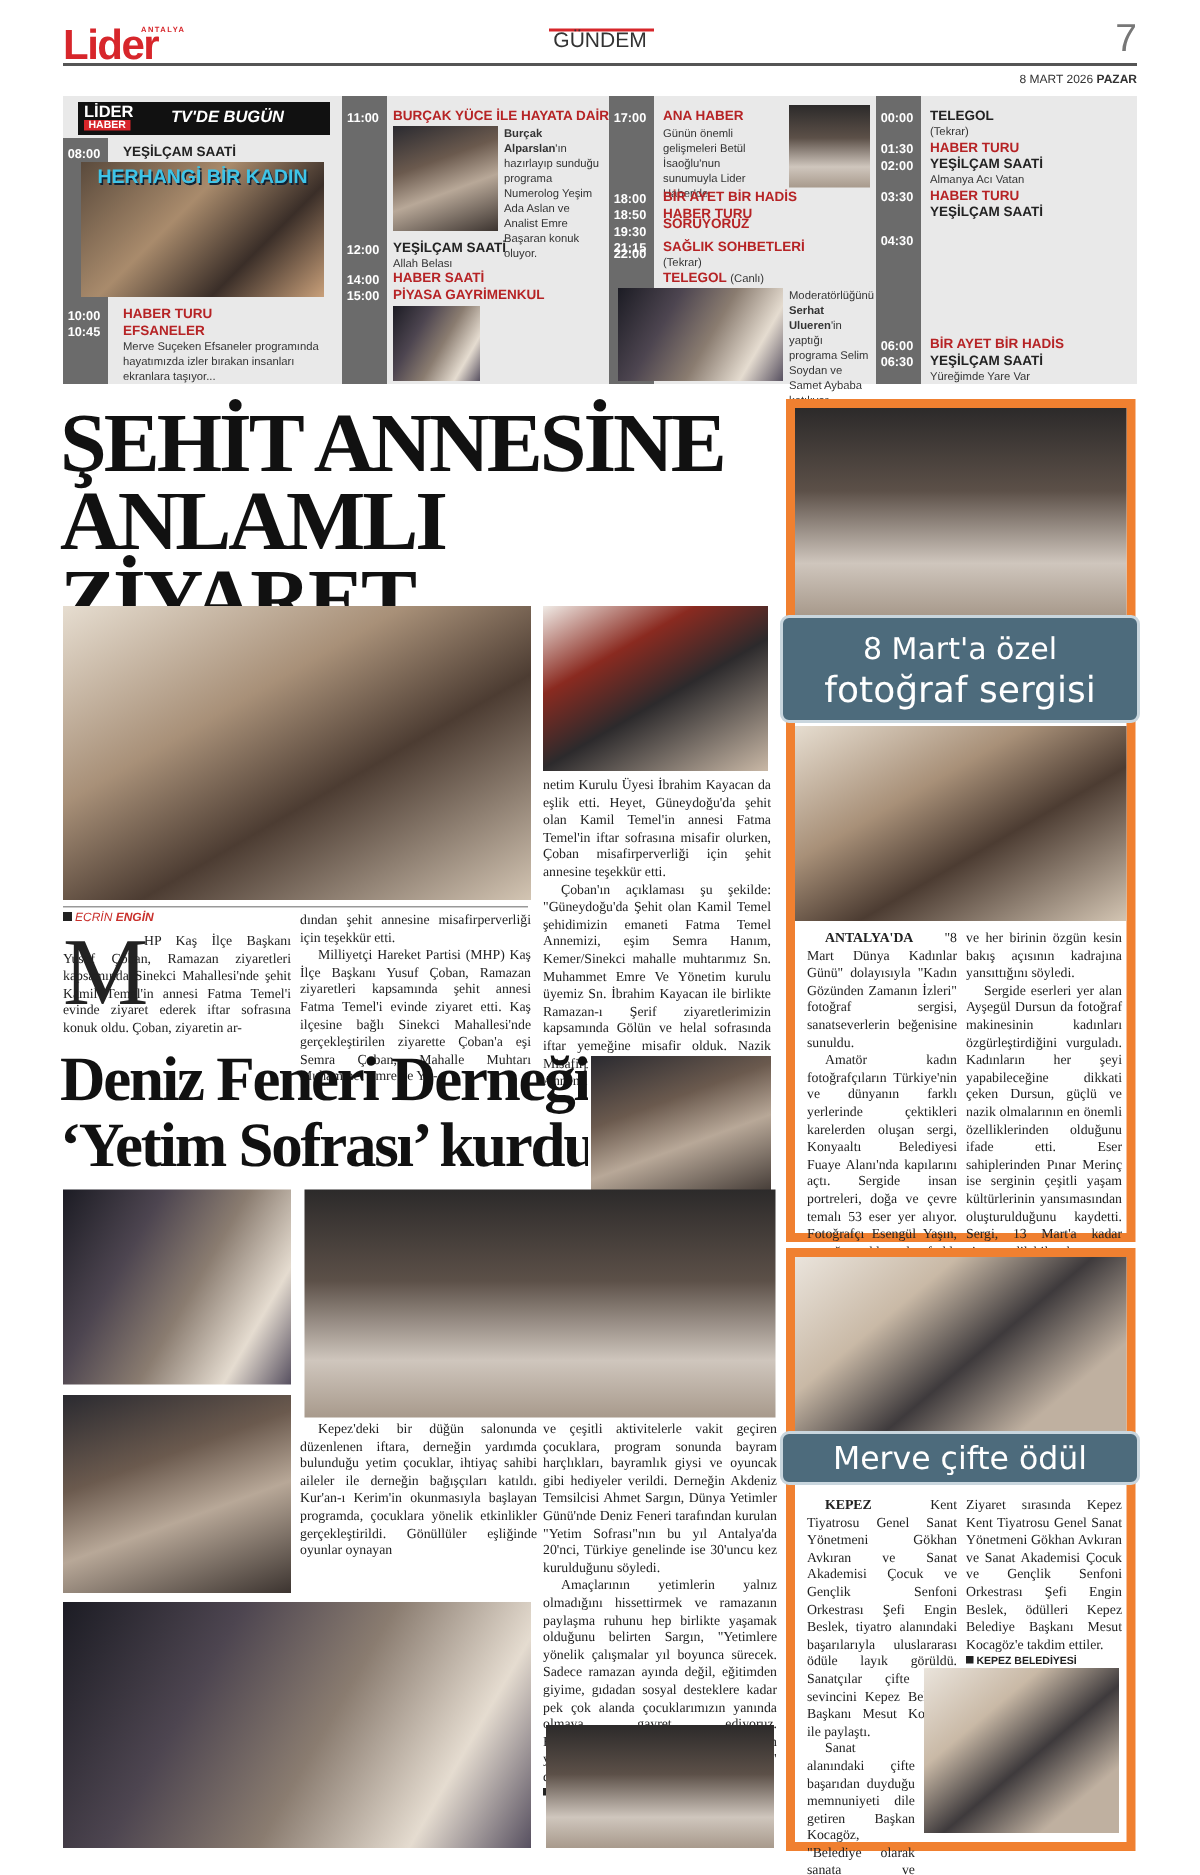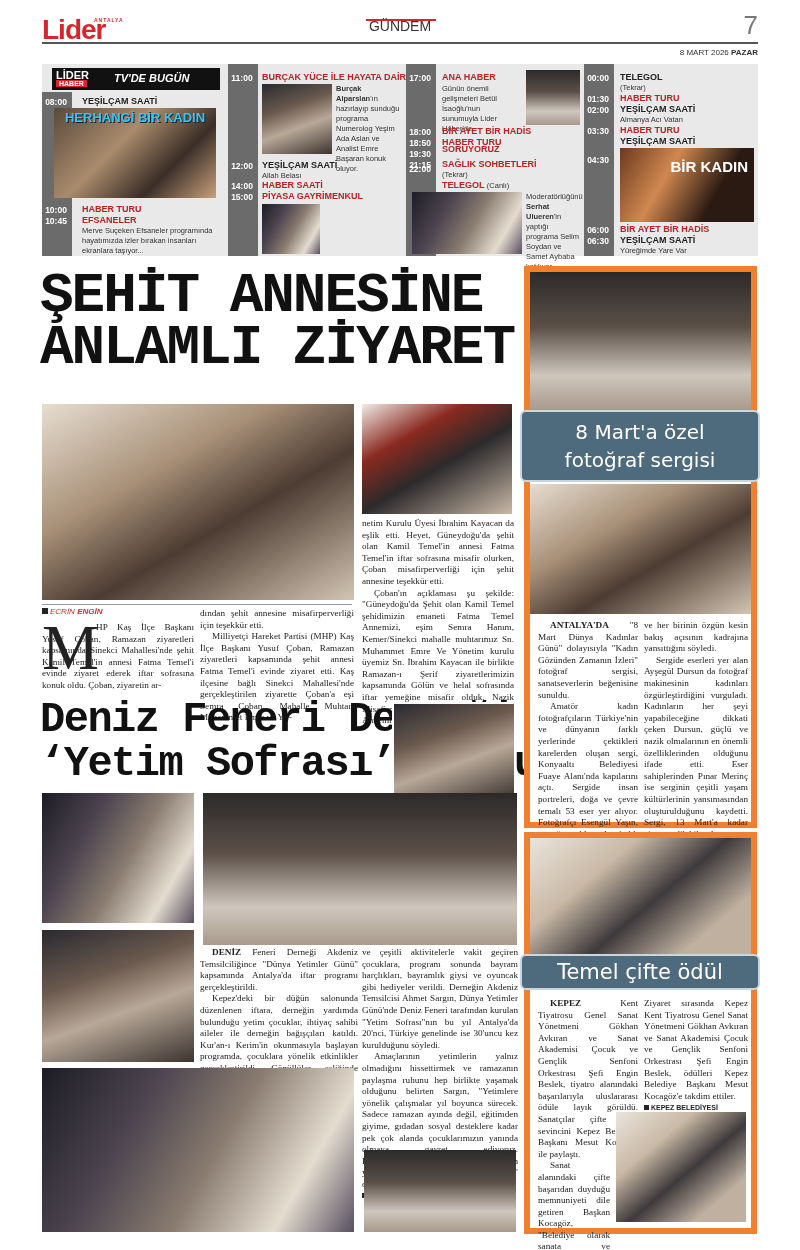--- a/index.html
+++ b/index.html
@@ -27,21 +27,21 @@
 .tv{left:42px;top:64px;width:716px;height:192px;background:#e9e9e9}
 .tvcol{position:absolute;top:0;height:192px}
 .tvbar{position:absolute;top:0;left:0;width:30px;height:192px;background:#6b6b6b}
 .time{position:absolute;font-family:"Liberation Sans",sans-serif;font-weight:bold;font-size:8.5px;color:#fff;width:28px;text-align:center}
 .prog{position:absolute;font-family:"Liberation Sans",sans-serif;font-weight:bold;font-size:9px;white-space:nowrap}
 .red{color:#b62325}
 .blk{color:#222}
 .desc{position:absolute;font-family:Liberation Sans, sans-serif;font-size:7.5px;line-height:10px;color:#333}
 .tvhead{position:absolute;left:10px;top:4px;width:168px;height:22px;background:#111;color:#fff}
 
-.h1{font-family:Liberation Mono, monospace;font-weight:900;color:#111;letter-spacing:-2px;line-height:52px}
+.h1{font-family:Liberation Serif, serif;font-weight:900;color:#111;letter-spacing:-2px;line-height:52px}
 .body{font-size:9.2px;line-height:11.6px;text-align:justify;color:#222}
 .body p{text-indent:12px}
 .orange{position:absolute;background:#f08030;}
 .banner{position:absolute;background:#4d6b7c;color:#fff;font-family:"DejaVu Sans",sans-serif;border-radius:6px;text-align:center;border:2px solid #c9d6de}
 .credit{font-family:"Liberation Sans",sans-serif;font-weight:bold;font-size:7px}
 </style>
 </head>
 <body>
 
 <div class="abs logo">
@@ -121,23 +121,20 @@
     <div class="desc" style="left:36px;top:19px">(Tekrar)</div>
     <div class="time" style="top:30px">01:30</div>
     <div class="prog red" style="left:36px;top:29px">HABER TURU</div>
     <div class="time" style="top:41px">02:00</div>
     <div class="prog blk" style="left:36px;top:40px">YEŞİLÇAM SAATİ</div>
     <div class="desc" style="left:36px;top:51px">Almanya Acı Vatan</div>
     <div class="time" style="top:62px">03:30</div>
     <div class="prog red" style="left:36px;top:61px">HABER TURU</div>
     <div class="time" style="top:91px">04:30</div>
     <div class="prog blk" style="left:36px;top:72px">YEŞİLÇAM SAATİ</div>
-    <div class="photo ph-a" style="left:36px;top:84px;width:134px;height:74px;background:linear-gradient(120deg,#6b3a1e,#d08850 35%,#2a1a12 70%)">
-      <div class="sans" style="position:absolute;right:6px;top:10px;color:#fff;font-weight:bold;font-size:15px">BİR KADIN</div>
-    </div>
     <div class="time" style="top:161px">06:00</div>
     <div class="prog red" style="left:36px;top:160px">BİR AYET BİR HADİS</div>
     <div class="time" style="top:172px">06:30</div>
     <div class="prog blk" style="left:36px;top:171px">YEŞİLÇAM SAATİ</div>
     <div class="desc" style="left:36px;top:182px">Yüreğimde Yare Var</div>
   </div>
 </div>
 
 <div class="abs h1" style="left:40px;top:270px;font-size:56px;width:480px">
   <div>ŞEHİT ANNESİNE</div>
@@ -162,54 +159,53 @@
 
 <div class="abs h1" style="left:40px;top:698px;font-size:42px;line-height:44px;letter-spacing:-1.5px">
   <div>Deniz Feneri Derneği</div>
   <div>‘Yetim Sofrası’ kurdu</div>
 </div>
 <div class="photo ph-b" style="left:392px;top:702px;width:124px;height:98px;border:2px solid #fff"></div>
 <div class="photo ph-c" style="left:42px;top:793px;width:152px;height:130px"></div>
 <div class="photo ph-d" style="left:203px;top:793px;width:314px;height:152px"></div>
 <div class="photo ph-b" style="left:42px;top:930px;width:152px;height:132px"></div>
 <div class="abs body" style="left:200px;top:947px;width:158px">
-  <p><b>DENİZ</b><span> Feneri Derneği Akdeniz Temsilciliğince "Dünya Yetimler Günü" kapsamında Antalya'da iftar programı gerçekleştirildi.</span></p>
   <p>Kepez'deki bir düğün salonunda düzenlenen iftara, derneğin yardımda bulunduğu yetim çocuklar, ihtiyaç sahibi aileler ile derneğin bağışçıları katıldı. Kur'an-ı Kerim'in okunmasıyla başlayan programda, çocuklara yönelik etkinlikler gerçekleştirildi. Gönüllüler eşliğinde oyunlar oynayan</p>
 </div>
 <div class="abs body" style="left:362px;top:947px;width:156px">
   <div>ve çeşitli aktivitelerle vakit geçiren çocuklara, program sonunda bayram harçlıkları, bayramlık giysi ve oyuncak gibi hediyeler verildi. Derneğin Akdeniz Temsilcisi Ahmet Sargın, Dünya Yetimler Günü'nde Deniz Feneri tarafından kurulan "Yetim Sofrası"nın bu yıl Antalya'da 20'nci, Türkiye genelinde ise 30'uncu kez kurulduğunu söyledi.</div>
   <p>Amaçlarının yetimlerin yalnız olmadığını hissettirmek ve ramazanın paylaşma ruhunu hep birlikte yaşamak olduğunu belirten Sargın, "Yetimlere yönelik çalışmalar yıl boyunca sürecek. Sadece ramazan ayında değil, eğitimden giyime, gıdadan sosyal desteklere kadar pek çok alanda çocuklarımızın yanında olmaya gayret ediyoruz. Hayırseverlerimizin desteğiyle onların yüzünü güldürmeye devam edeceğiz" diye konuştu.</p>
   <div class="credit"><span style="display:inline-block;width:5px;height:5px;background:#222"></span> <span>A</span></div>
 </div>
 <div class="photo ph-c" style="left:42px;top:1068px;width:312px;height:164px"></div>
 <div class="photo ph-d" style="left:364px;top:1150px;width:152px;height:82px"></div>
 
 <div class="orange" style="left:524px;top:266px;width:233px;height:562px"></div>
 <div class="abs" style="left:530px;top:272px;width:221px;height:550px;background:#fff"></div>
 <div class="photo ph-d" style="left:530px;top:272px;width:221px;height:138px"></div>
 <div class="banner" style="left:520px;top:410px;width:240px;height:72px">
   <div style="font-size:20px;line-height:28px;margin-top:6px">8 Mart'a özel</div>
-  <div style="font-size:20px;line-height:28px">fotoğraf sergisi</div>
+  <div style="font-size:24px;line-height:28px">fotoğraf sergisi</div>
 </div>
 <div class="photo ph-e" style="left:530px;top:484px;width:221px;height:130px"></div>
 <div class="abs body" style="left:538px;top:620px;width:100px">
   <p><b>ANTALYA'DA</b><span> "8 Mart Dünya Kadınlar Günü" dolayısıyla "Kadın Gözünden Zamanın İzleri" fotoğraf sergisi, sanatseverlerin beğenisine sunuldu.</span></p>
   <p>Amatör kadın fotoğrafçıların Türkiye'nin ve dünyanın farklı yerlerinde çektikleri karelerden oluşan sergi, Konyaaltı Belediyesi Fuaye Alanı'nda kapılarını açtı. Sergide insan portreleri, doğa ve çevre temalı 53 eser yer alıyor. Fotoğrafçı Esengül Yaşın, yaptığı açıklamada, farklı mesleklerden 6 kadının bir araya geldiğini</p>
 </div>
 <div class="abs body" style="left:644px;top:620px;width:104px">
   <div>ve her birinin özgün kesin bakış açısının kadrajına yansıttığını söyledi.</div>
   <p>Sergide eserleri yer alan Ayşegül Dursun da fotoğraf makinesinin kadınları özgürleştirdiğini vurguladı. Kadınların her şeyi yapabileceğine dikkati çeken Dursun, güçlü ve nazik olmalarının en önemli özelliklerinden olduğunu ifade etti. Eser sahiplerinden Pınar Merinç ise serginin çeşitli yaşam kültürlerinin yansımasından oluşturulduğunu kaydetti. Sergi, 13 Mart'a kadar ziyaret edilebilecek.</p>
   <div class="credit"><span style="display:inline-block;width:5px;height:5px;background:#222"></span> <span>AA</span></div>
 </div>
 
 <div class="orange" style="left:524px;top:832px;width:233px;height:402px"></div>
 <div class="abs" style="left:530px;top:838px;width:221px;height:390px;background:#fff"></div>
 <div class="photo ph-f" style="left:530px;top:838px;width:221px;height:118px"></div>
 <div class="banner" style="left:520px;top:954px;width:240px;height:36px">
-  <div style="font-size:21px;line-height:32px">Temel çifte ödül</div>
+  <div style="font-size:21px;line-height:32px">Merve çifte ödül</div>
 </div>
 <div class="abs body" style="left:538px;top:998px;width:100px">
   <p><b>KEPEZ</b><span> Kent Tiyatrosu Genel Sanat Yönetmeni Gökhan Avkıran ve Sanat Akademisi Çocuk ve Gençlik Senfoni Orkestrası Şefi Engin Beslek, tiyatro alanındaki başarılarıyla uluslararası ödüle layık görüldü. Sanatçılar çifte ödül sevincini Kepez Belediye Başkanı Mesut Kocagöz ile paylaştı.</span></p>
   <p style="width:72px">Sanat alanındaki çifte başarıdan duyduğu memnuniyeti dile getiren Başkan Kocagöz, "Belediye olarak sanata ve sanatçılarımıza verdiğimiz önemi, her zaman sürdüreceğiz" dedi.</p>
 </div>
 <div class="abs body" style="left:644px;top:998px;width:104px">
   <div>Ziyaret sırasında Kepez Kent Tiyatrosu Genel Sanat Yönetmeni Gökhan Avkıran ve Sanat Akademisi Çocuk ve Gençlik Senfoni Orkestrası Şefi Engin Beslek, ödülleri Kepez Belediye Başkanı Mesut Kocagöz'e takdim ettiler.</div>
   <div class="credit"><span style="display:inline-block;width:5px;height:5px;background:#222"></span> <span>KEPEZ BELEDİYESİ</span></div>
 </div>
 <div class="photo ph-f" style="left:616px;top:1112px;width:130px;height:110px"></div>

